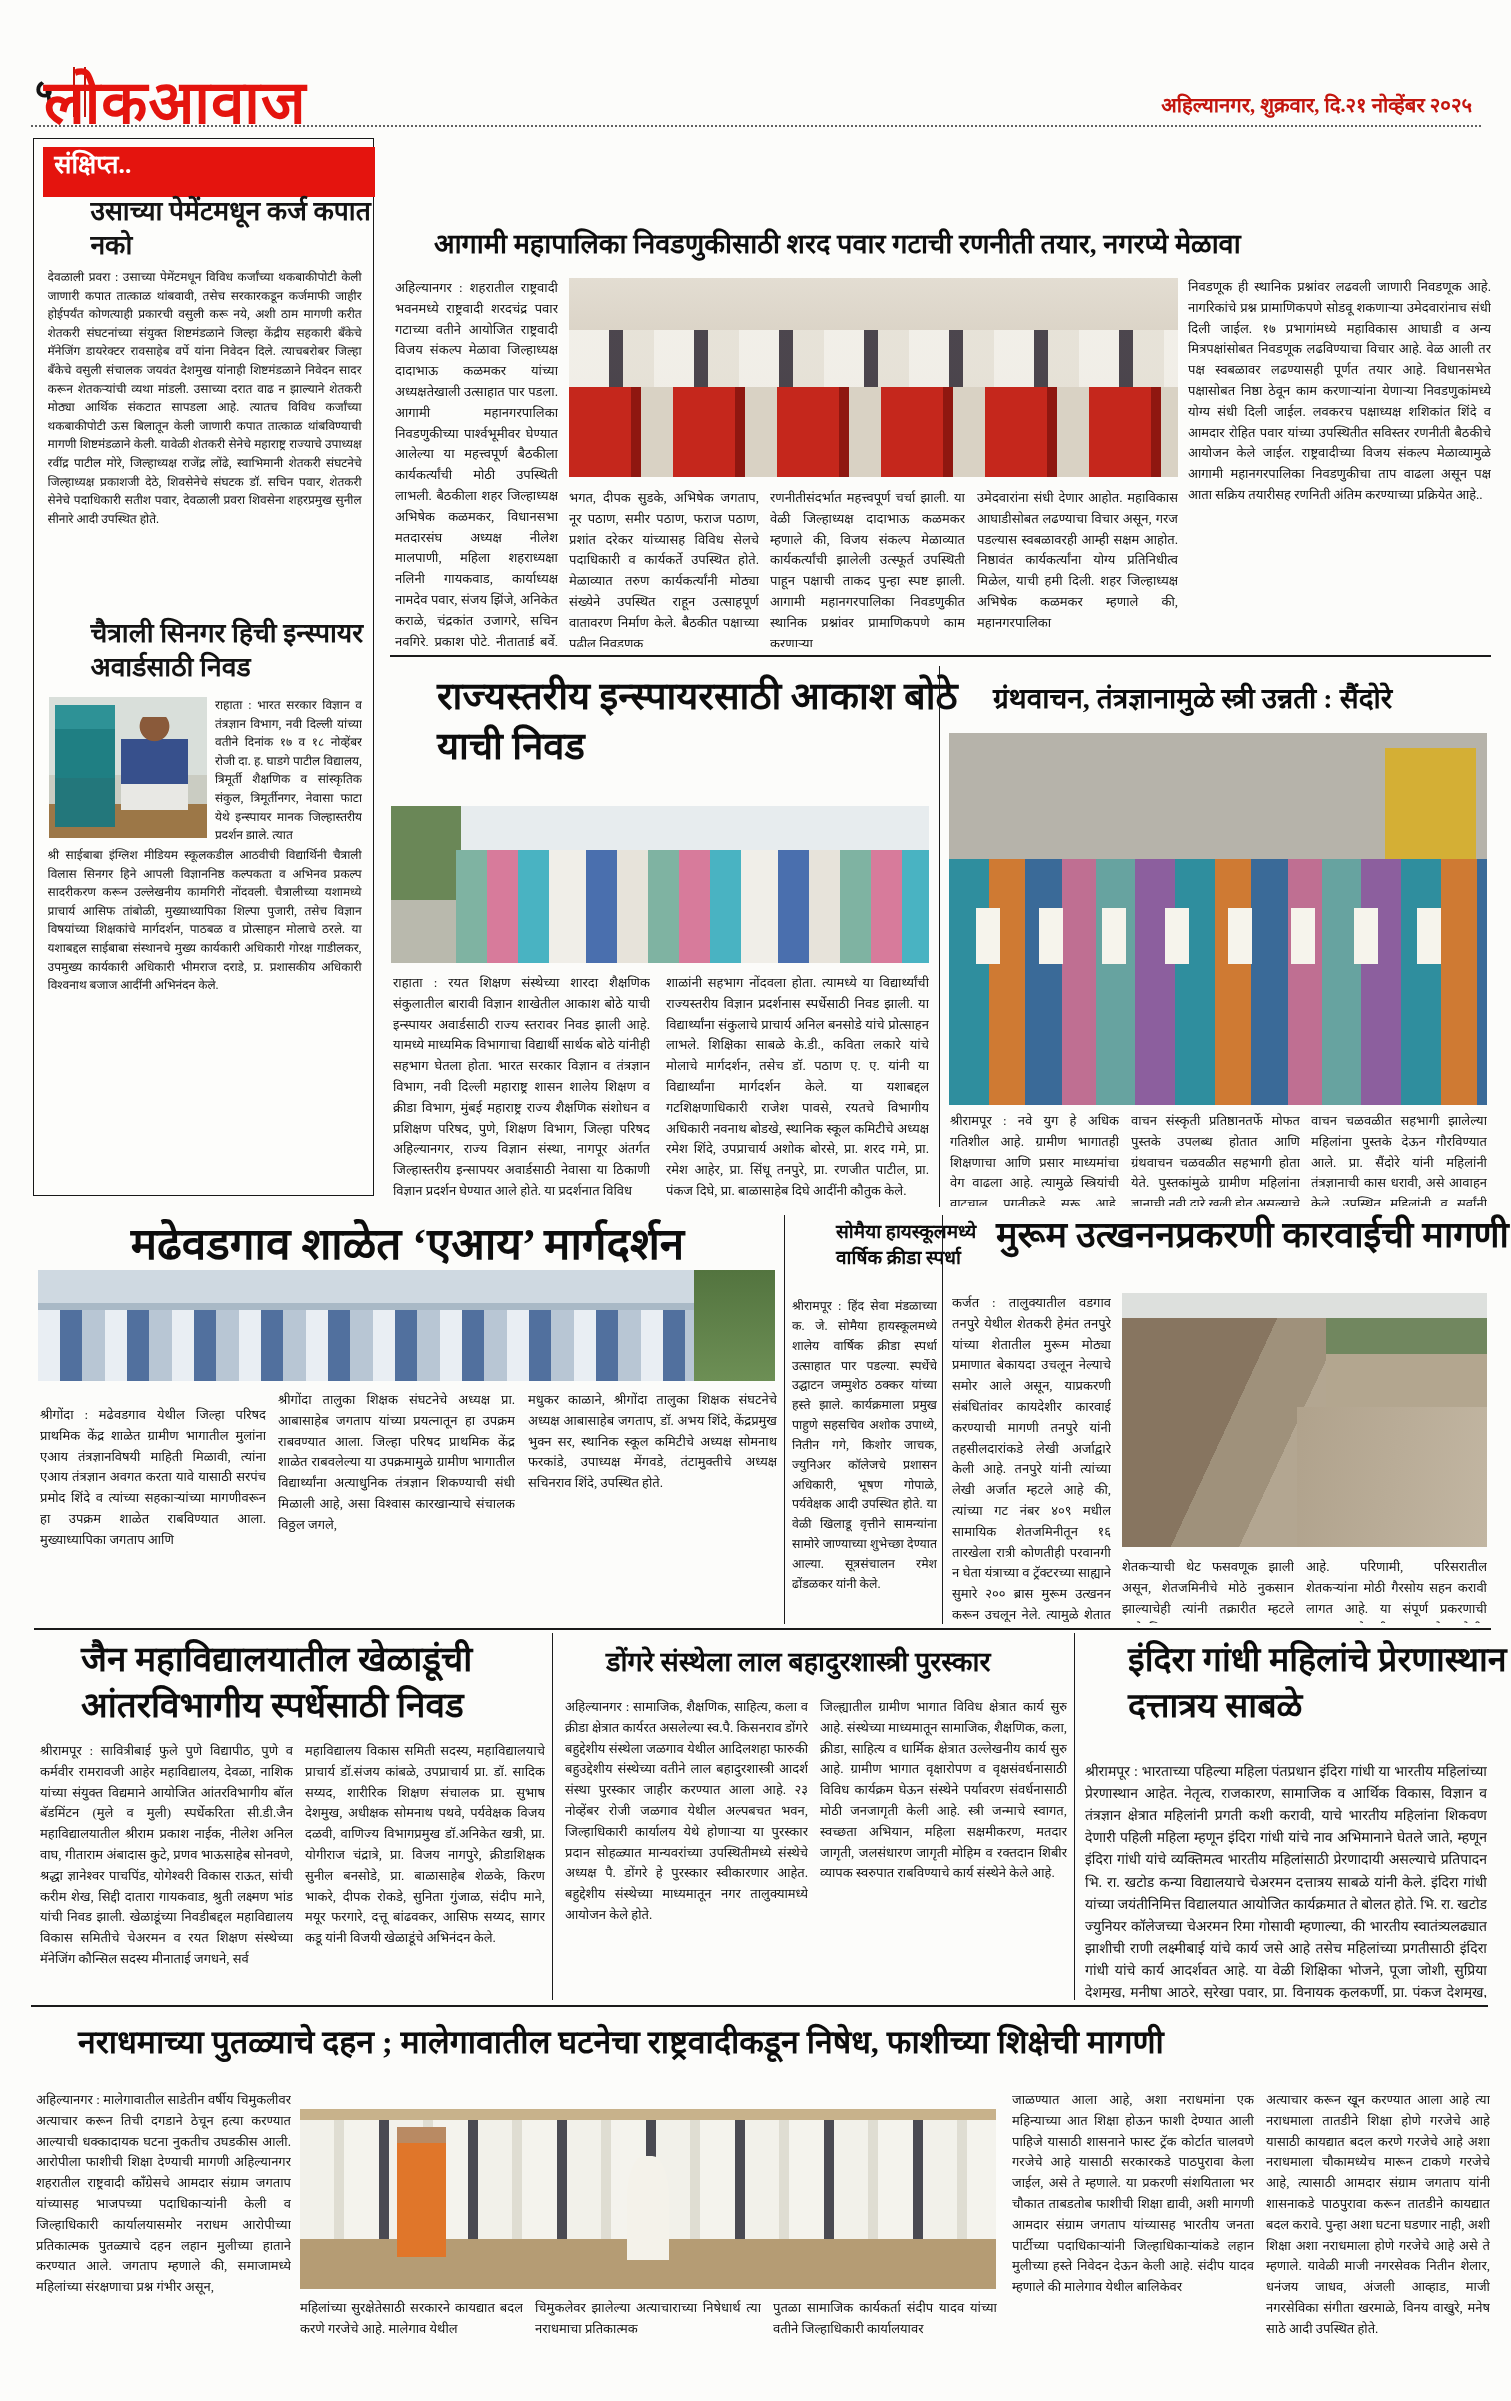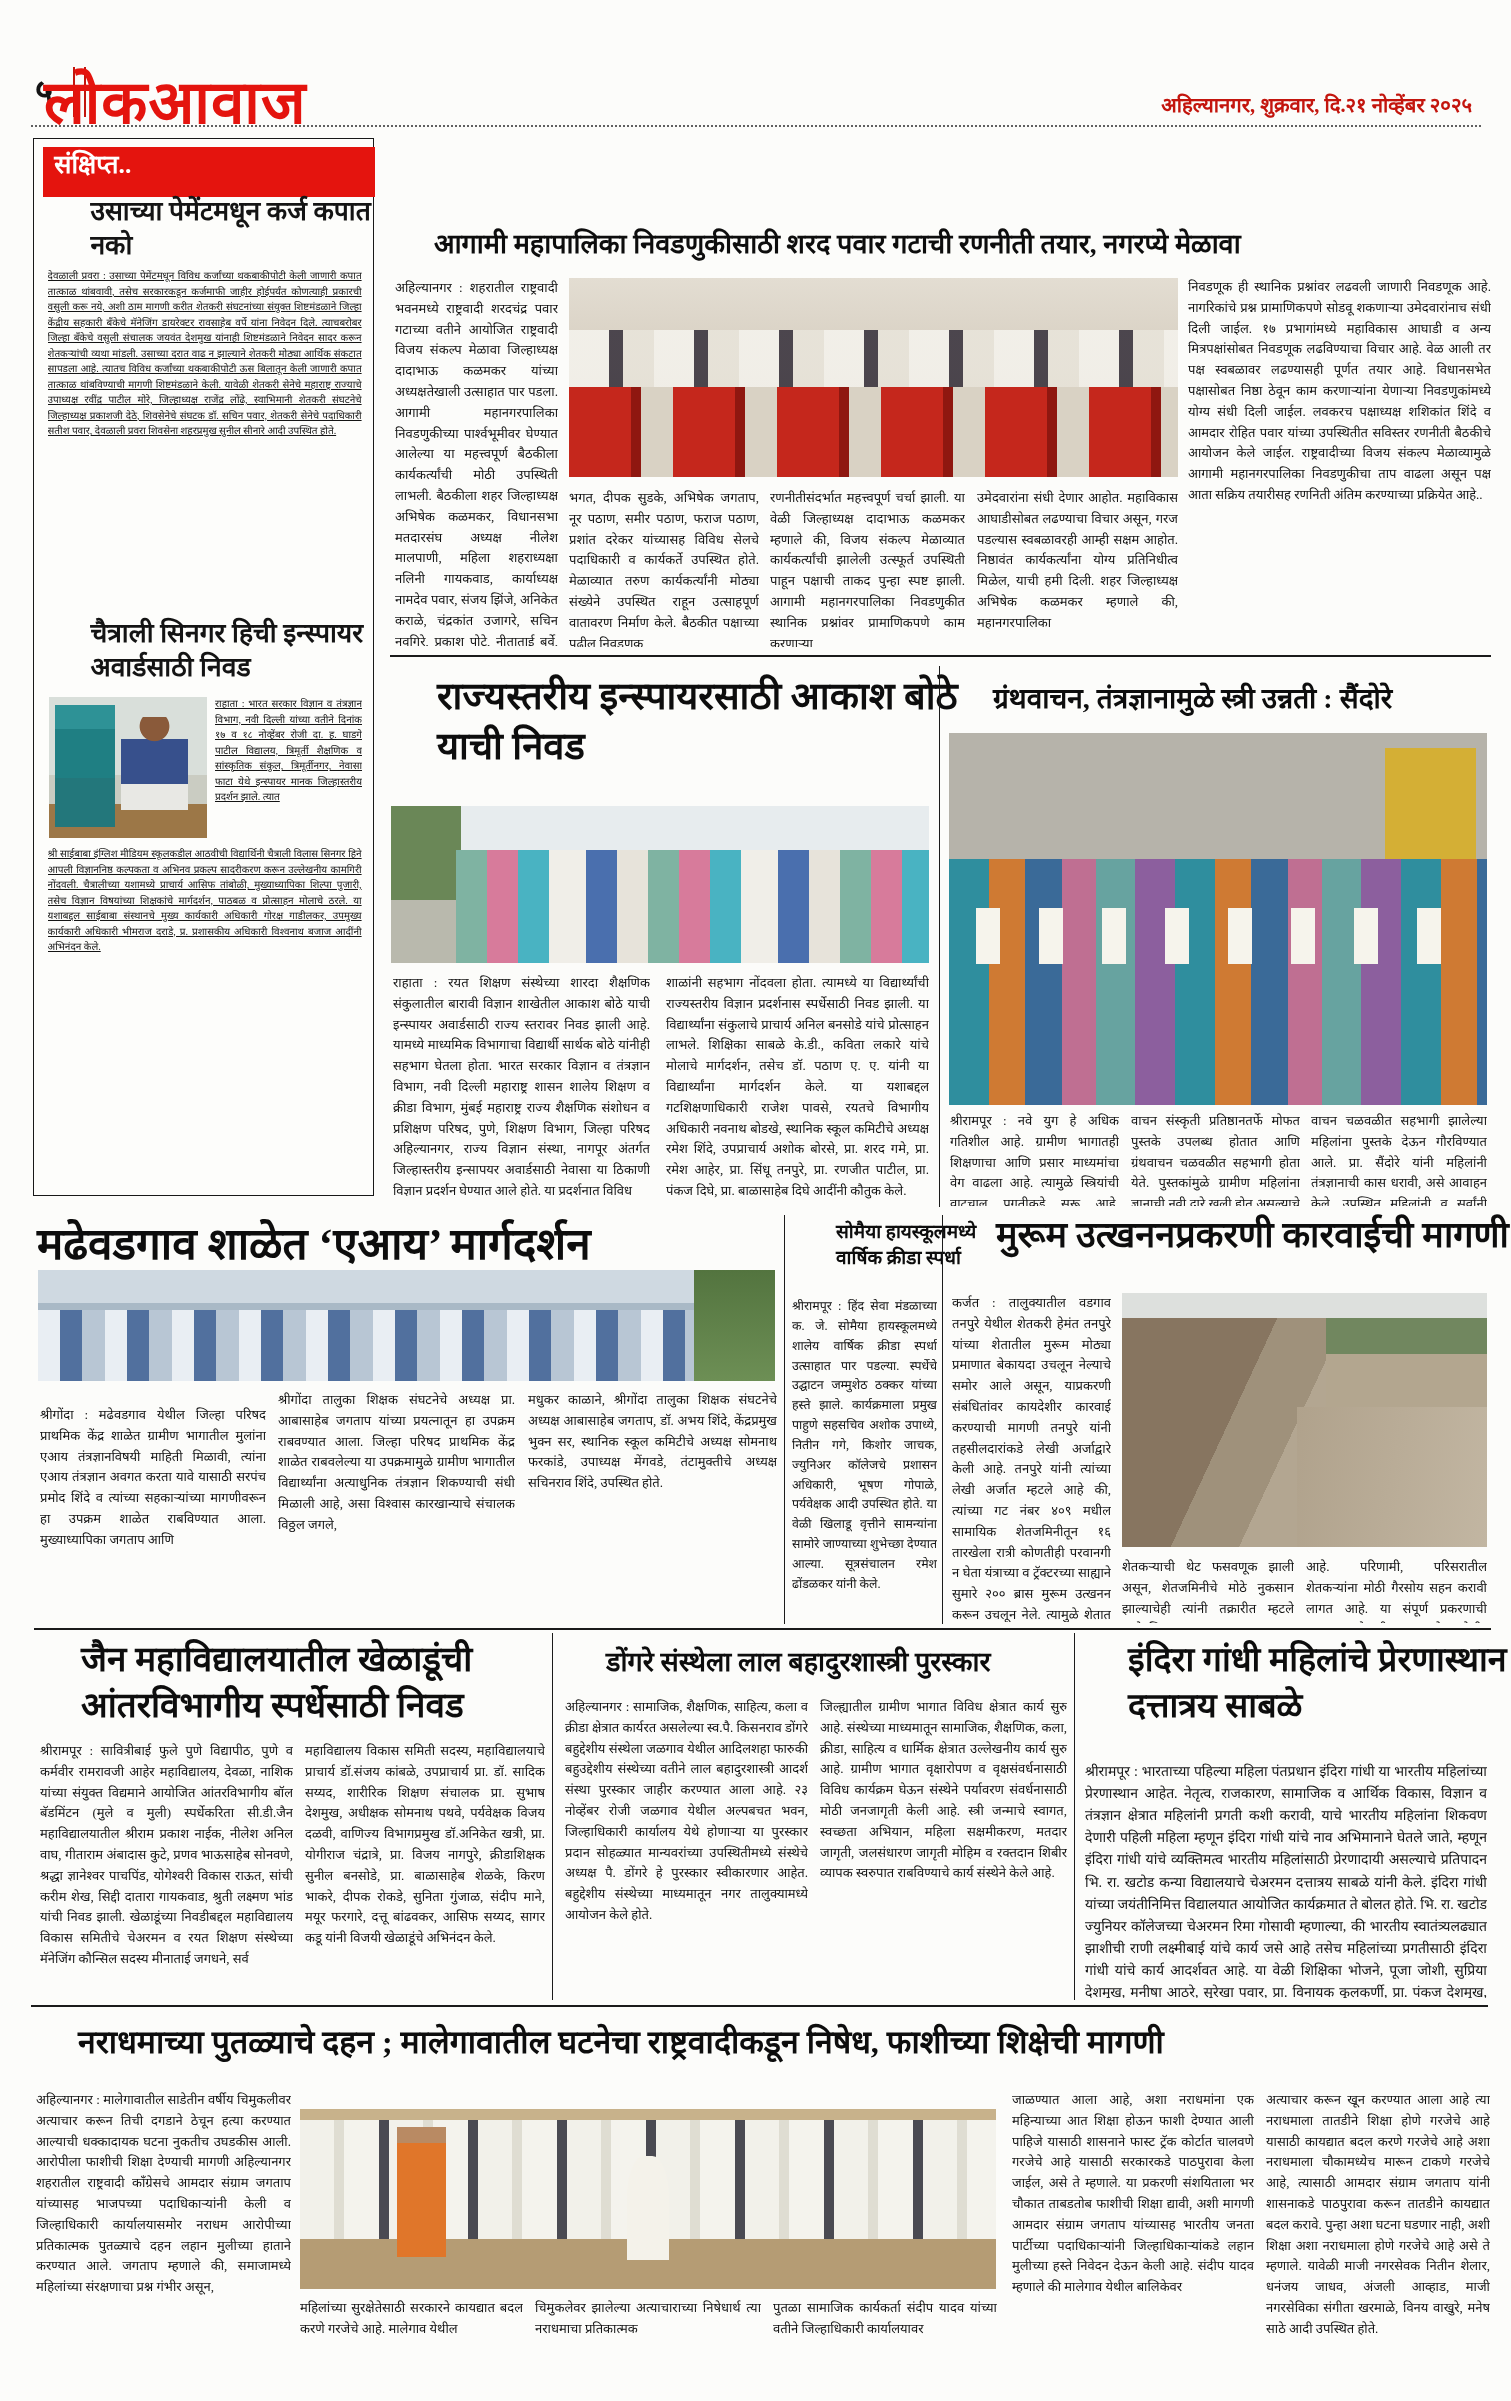--- a/index.html
+++ b/index.html
@@ -3,21 +3,21 @@
 <meta charset="utf-8">
 <style>
   html,body{margin:0;padding:0;background:#e8e8e8;}
   .sheet{position:relative;width:1512px;height:2401px;background:#fcfcfa;
          font-family:"Liberation Serif","DejaVu Serif",serif;color:#141414;overflow:hidden;}
   .abs{position:absolute;}
   .j{text-align:justify;}
   .c{text-align:left;padding-left:44px;}
   .col{overflow:hidden;}
   .bt{font-size:13px;line-height:1.60;}
-  .bt2{font-size:10px;line-height:1.55;text-decoration:underline;}
+  .bt2{font-size:12px;line-height:1.55;}
   .hl{font-weight:800;color:#0d0d0d;}
   .hrule{background:#1b1b1b;height:1.7px;}
   .vrule{background:#1b1b1b;width:1.1px;}
   .dotted{border-top:2.8px dotted #606060;height:0;}
   .masthead{color:#e4140e;font-weight:800;font-size:60px;letter-spacing:1.1px;}
   .dateline{color:#c3150d;font-size:20.3px;font-weight:700;}
   .pageno{font-size:35px;font-weight:700;}
   .pagebars{width:9px;height:50px;border-left:2.8px solid #c3150d;border-right:2.8px solid #c3150d;}
   .briefbox{border:1.7px solid #181818;background:#fdfdfb;}
   .redbar{background:#e4140e;color:#ffffff;font-weight:800;font-size:25.4px;line-height:35px;padding-left:11.3px;}
@@ -115,21 +115,21 @@
   <div class="abs hl c" style="left:949px;top:678px;width:542px;font-size:28px;">ग्रंथवाचन, तंत्रज्ञानामुळे स्त्री उन्नती : सैंदोरे</div>
   <div class="ph" id="ph-granth" style="left:949px;top:733px;width:538px;height:372px;">
     <div class="yellow"></div>
     <div class="women"></div>
     <div class="books"></div>
   </div>
   <div class="abs bt j col" style="left:950px;top:1111px;width:169px;height:95px;">श्रीरामपूर : नवे युग हे अधिक गतिशील आहे. ग्रामीण भागातही शिक्षणाचा आणि प्रसार माध्यमांचा वेग वाढला आहे. त्यामुळे स्त्रियांची वाटचाल प्रगतीकडे सुरू आहे. ग्रंथवाचन, शिक्षण, व्यवसाय, दळणवळण या क्षेत्रांत महिला पुढे येत आहेत.</div>
   <div class="abs bt j col" style="left:1131px;top:1111px;width:169px;height:95px;">वाचन संस्कृती प्रतिष्ठानतर्फे मोफत पुस्तके उपलब्ध होतात आणि ग्रंथवाचन चळवळीत सहभागी होता येते. पुस्तकांमुळे ग्रामीण महिलांना ज्ञानाची नवी दारे खुली होत असल्याचे मत या वेळी व्यक्त करण्यात आले.</div>
   <div class="abs bt j col" style="left:1311px;top:1111px;width:176px;height:95px;">वाचन चळवळीत सहभागी झालेल्या महिलांना पुस्तके देऊन गौरविण्यात आले. प्रा. सैंदोरे यांनी महिलांनी तंत्रज्ञानाची कास धरावी, असे आवाहन केले. उपस्थित महिलांनी व सर्वांनी आभार मानले.</div>
 
-  <div class="abs hl" style="left:37px;top:1212px;width:741px;font-size:44px;">मढेवडगाव शाळेत ‘एआय’ मार्गदर्शन</div>
+  <div class="abs hl" style="left:37px;top:1212px;width:741px;font-size:44px;text-align:center;">मढेवडगाव शाळेत ‘एआय’ मार्गदर्शन</div>
   <div class="ph" id="ph-ai" style="left:38px;top:1270px;width:737px;height:111px;">
     <div class="kids"></div>
     <div class="greens"></div>
   </div>
   <div class="abs bt j col" style="left:40px;top:1390px;width:226px;height:232px;margin-top:15px;">श्रीगोंदा : मढेवडगाव येथील जिल्हा परिषद प्राथमिक केंद्र शाळेत ग्रामीण भागातील मुलांना एआय तंत्रज्ञानविषयी माहि‍ती मिळावी, त्यांना एआय तंत्रज्ञान अवगत करता यावे यासाठी सरपंच प्रमोद शिंदे व त्यांच्या सहकाऱ्यांच्या मागणीवरून हा उपक्रम शाळेत राबविण्यात आला. मुख्याध्यापिका जगताप आणि</div>
   <div class="abs bt j col" style="left:278px;top:1390px;width:237px;height:232px;">श्रीगोंदा तालुका शिक्षक संघटनेचे अध्यक्ष प्रा. आबासाहेब जगताप यांच्या प्रयत्नातून हा उपक्रम राबवण्यात आला. जिल्हा परिषद प्राथमिक केंद्र शाळेत राबवलेल्या या उपक्रमामुळे ग्रामीण भागातील विद्यार्थ्यांना अत्याधुनिक तंत्रज्ञान शिकण्याची संधी मिळाली आहे, असा विश्वास कारखान्याचे संचालक विठ्ठल जगले,</div>
   <div class="abs bt j col" style="left:528px;top:1390px;width:249px;height:232px;">मधुकर काळाने, श्रीगोंदा तालुका शिक्षक संघटनेचे अध्यक्ष आबासाहेब जगताप, डॉ. अभय शिंदे, केंद्रप्रमुख भुक्न सर, स्थानिक स्कूल कमिटीचे अध्यक्ष सोमनाथ फरकांडे, उपाध्यक्ष मेंगवडे, तंटामुक्तीचे अध्यक्ष सचिनराव शिंदे, उपस्थित होते.</div>
   <div class="abs vrule" style="left:784px;top:1215px;height:409px;"></div>
   <div class="abs hl c" style="left:792px;top:1219px;width:145px;font-size:19px;line-height:1.35;">सोमैया हायस्कूलमध्ये वार्षिक क्रीडा स्पर्धा</div>
   <div class="abs j col" style="left:792px;top:1297px;width:145px;height:326px;font-size:12.4px;line-height:1.6;">श्रीरामपूर : हिंद सेवा मंडळाच्या क. जे. सोमैया हायस्कूलमध्ये शालेय वार्षिक क्रीडा स्पर्धा उत्साहात पार पडल्या. स्पर्धेचे उद्घाटन जम्मुशेठ ठक्कर यांच्या हस्ते झाले. कार्यक्रमाला प्रमुख पाहुणे सहसचिव अशोक उपाध्ये, नितीन गगे, किशोर जाचक, ज्युनिअर कॉलेजचे प्रशासन अधिकारी, भूषण गोपाळे, पर्यवेक्षक आदी उपस्थित होते. या वेळी खिलाडू वृत्तीने सामन्यांना सामोरे जाण्याच्या शुभेच्छा देण्यात आल्या. सूत्रसंचालन रमेश ढोंडळकर यांनी केले.</div>

